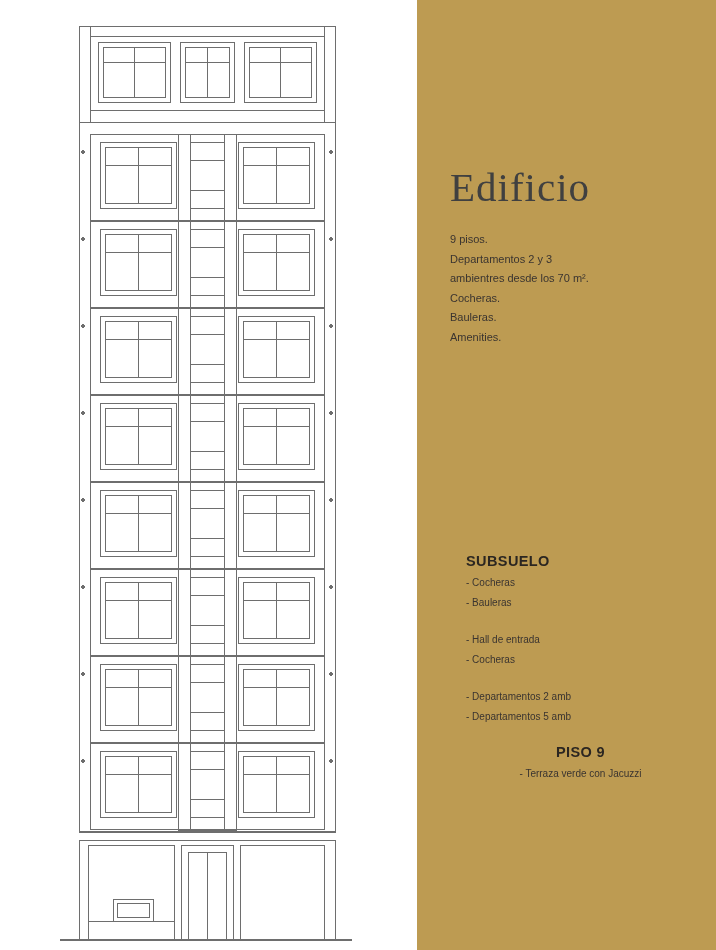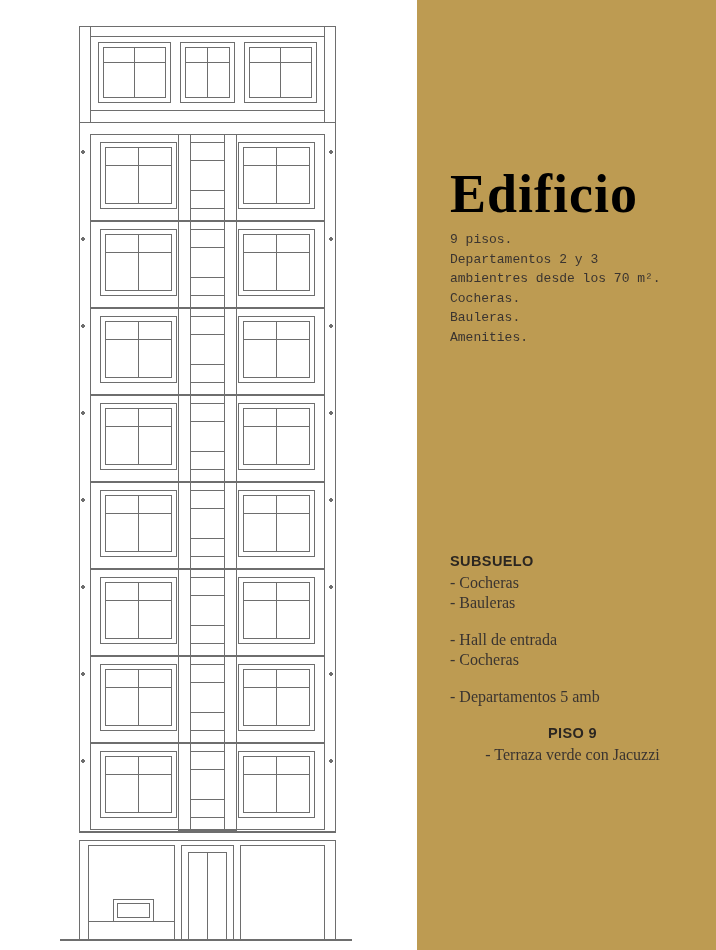--- a/index.html
+++ b/index.html
@@ -38,59 +38,57 @@
     top: 0;
     width: 250px;
     height: 950px;
   }
 
   .panel-title {
     position: absolute;
     top: 167px;
     left: 0;
     font-family: "Liberation Serif", serif;
-    font-size: 54px;
+    font-size: 41px;
     letter-spacing: 1px;
-    color: #000000;
-    font-weight: 700;
+    color: #404040;
+    font-weight: 400;
     line-height: 1;
   }
 
   .panel-intro {
     position: absolute;
     top: 230px;
     left: 0;
     width: 240px;
-    font-size: 13px;
+    font-size: 11px;
     line-height: 19.6px;
     color: #3a3430;
-    font-family: Liberation Mono, monospace;
   }
   .panel-intro div { white-space: nowrap; }
 
   .sections {
     position: absolute;
     top: 553px;
     left: 0;
     width: 245px;
   }
-  .section { margin-bottom: 18px; }
+  .section { margin-bottom: 18px; margin-left: 16px; }
   .section:last-child { margin-bottom: 0; text-align: center; }
   .section-title {
     font-size: 14.5px;
     font-weight: bold;
     color: #2b2621;
     letter-spacing: 0.4px;
     margin-bottom: 4px;
   }
   .section-item {
-    font-size: 16px;
+    font-size: 10px;
     line-height: 19.5px;
     color: #3a3430;
-    font-family: Liberation Serif, serif;
   }
 
   
   .drawing {
     position: absolute;
     left: 0;
     top: 0;
     width: 417px;
     height: 950px;
   }
@@ -309,20 +307,21 @@
           <div class="section-item">- Cocheras</div>
           <div class="section-item">- Bauleras</div>
         </div>
 
         <div class="section">
           <div class="section-item">- Hall de entrada</div>
           <div class="section-item">- Cocheras</div>
         </div>
 
         <div class="section">
+          <div class="section-item">- Departamentos 2 amb</div>
           <div class="section-item">- Departamentos 5 amb</div>
         </div>
 
         <div class="section">
           <div class="section-title">PISO 9</div>
           <div class="section-item">- Terraza verde con Jacuzzi</div>
         </div>
 
       </div>
     </div>

